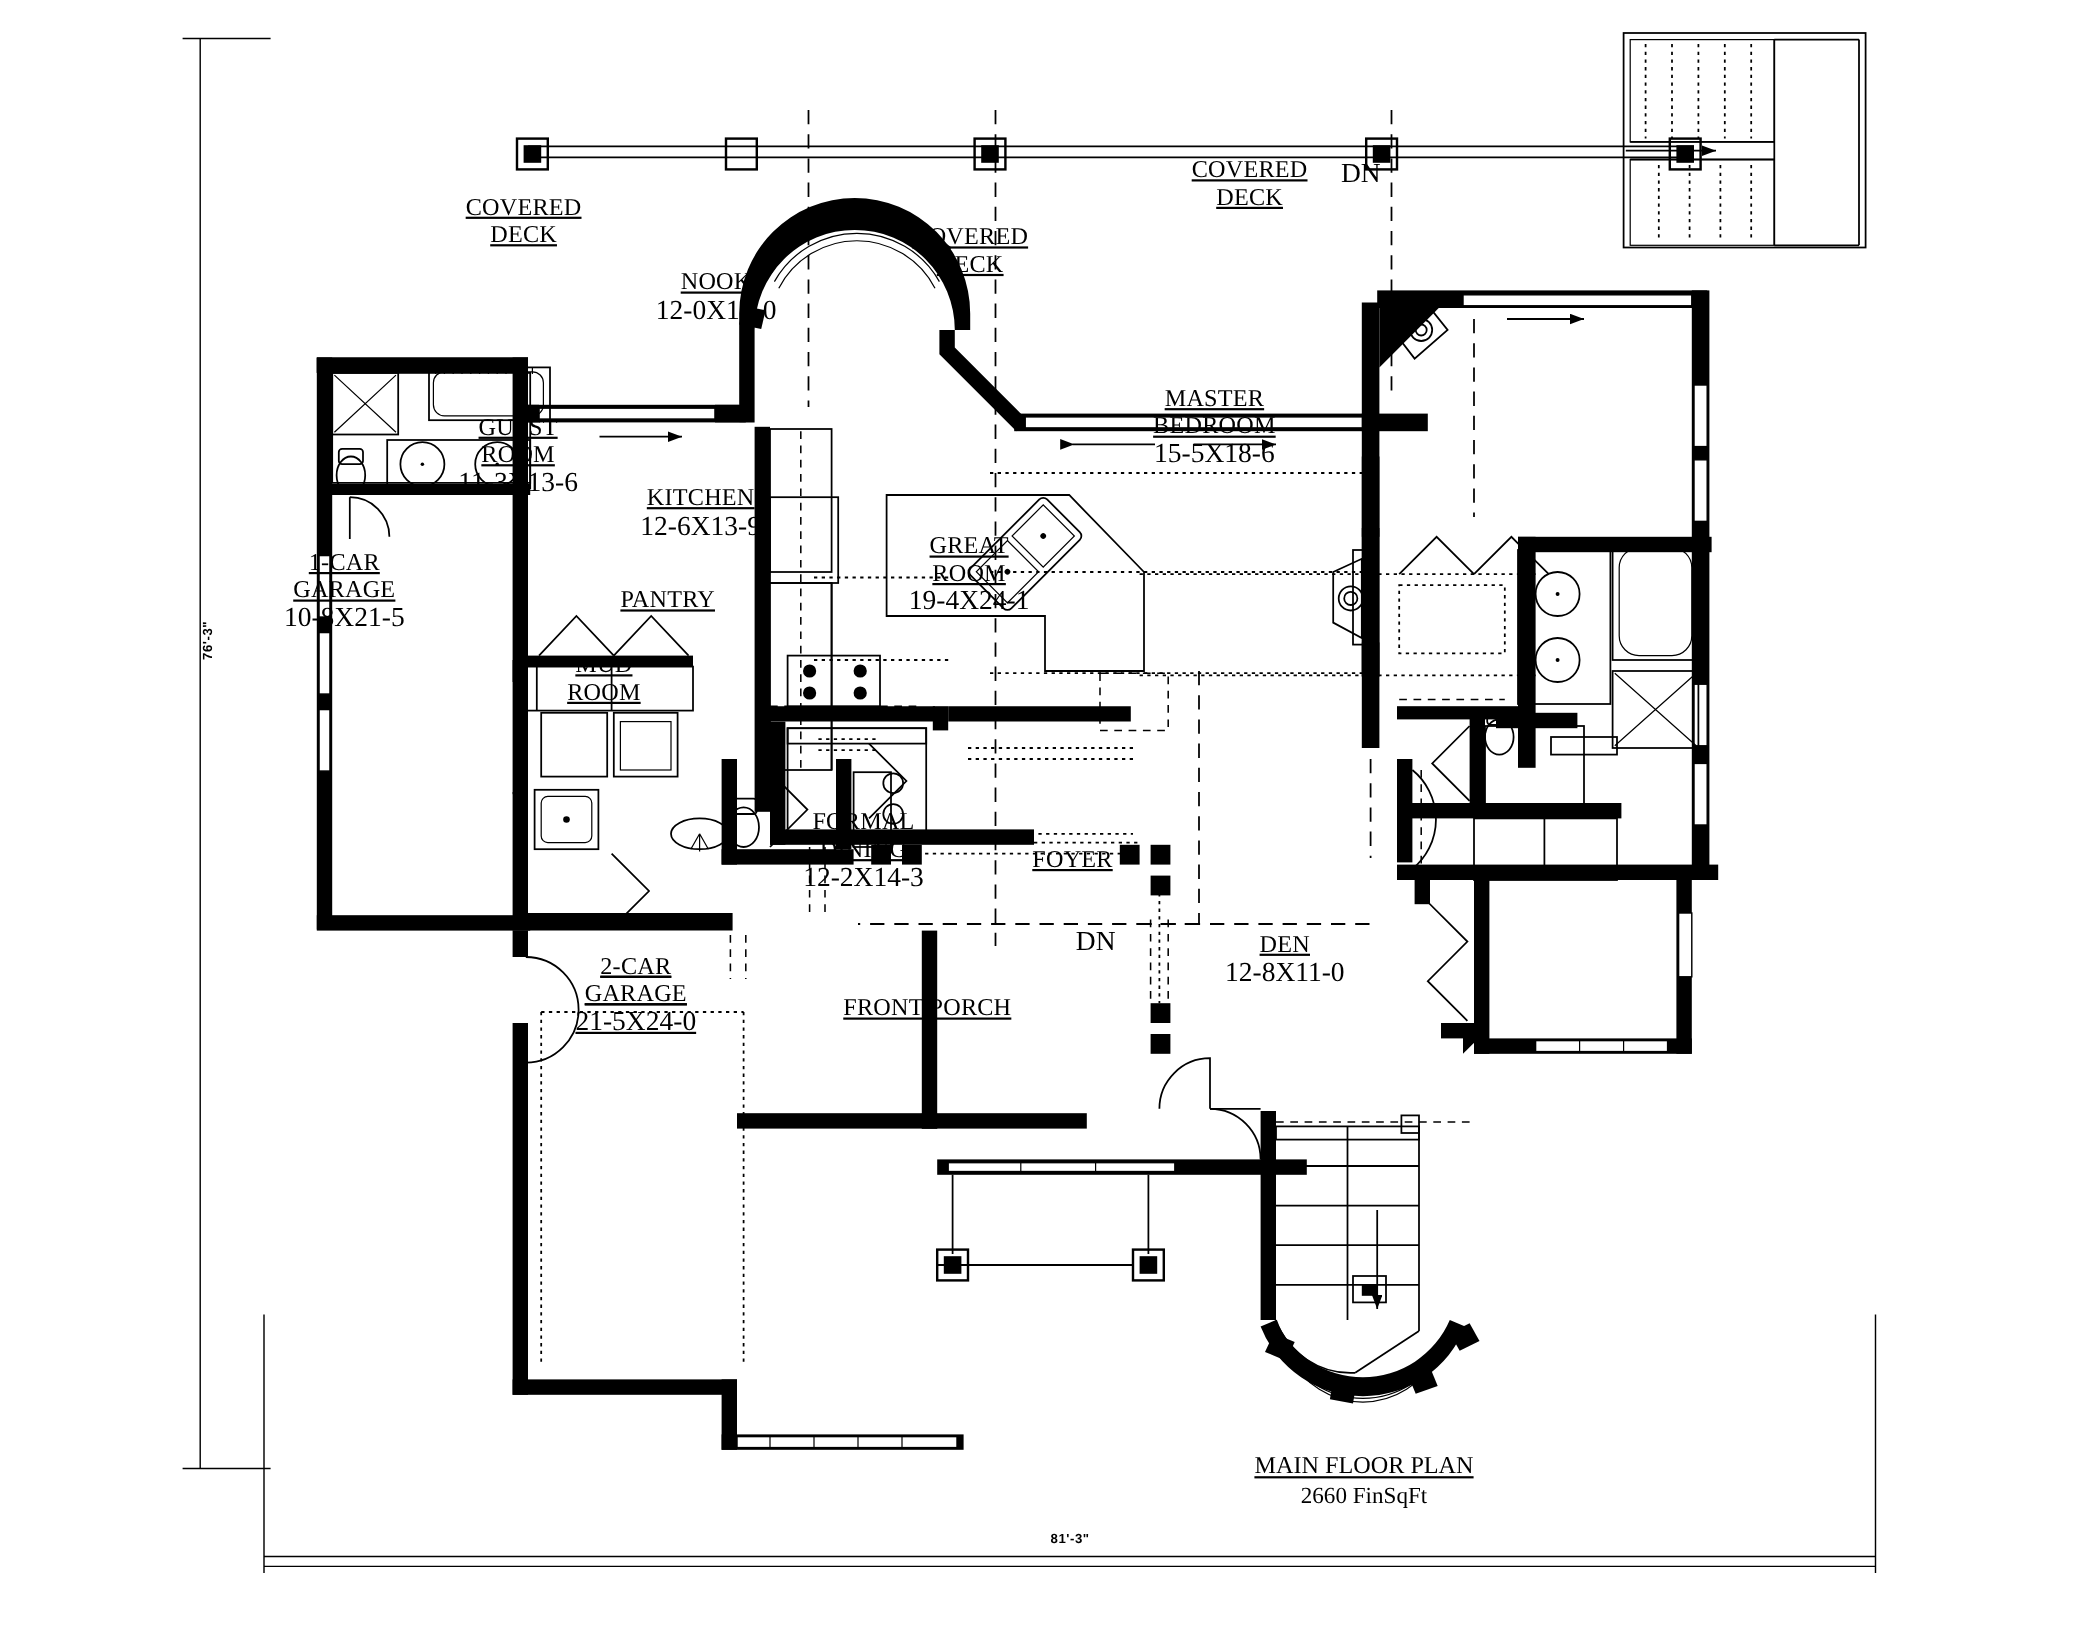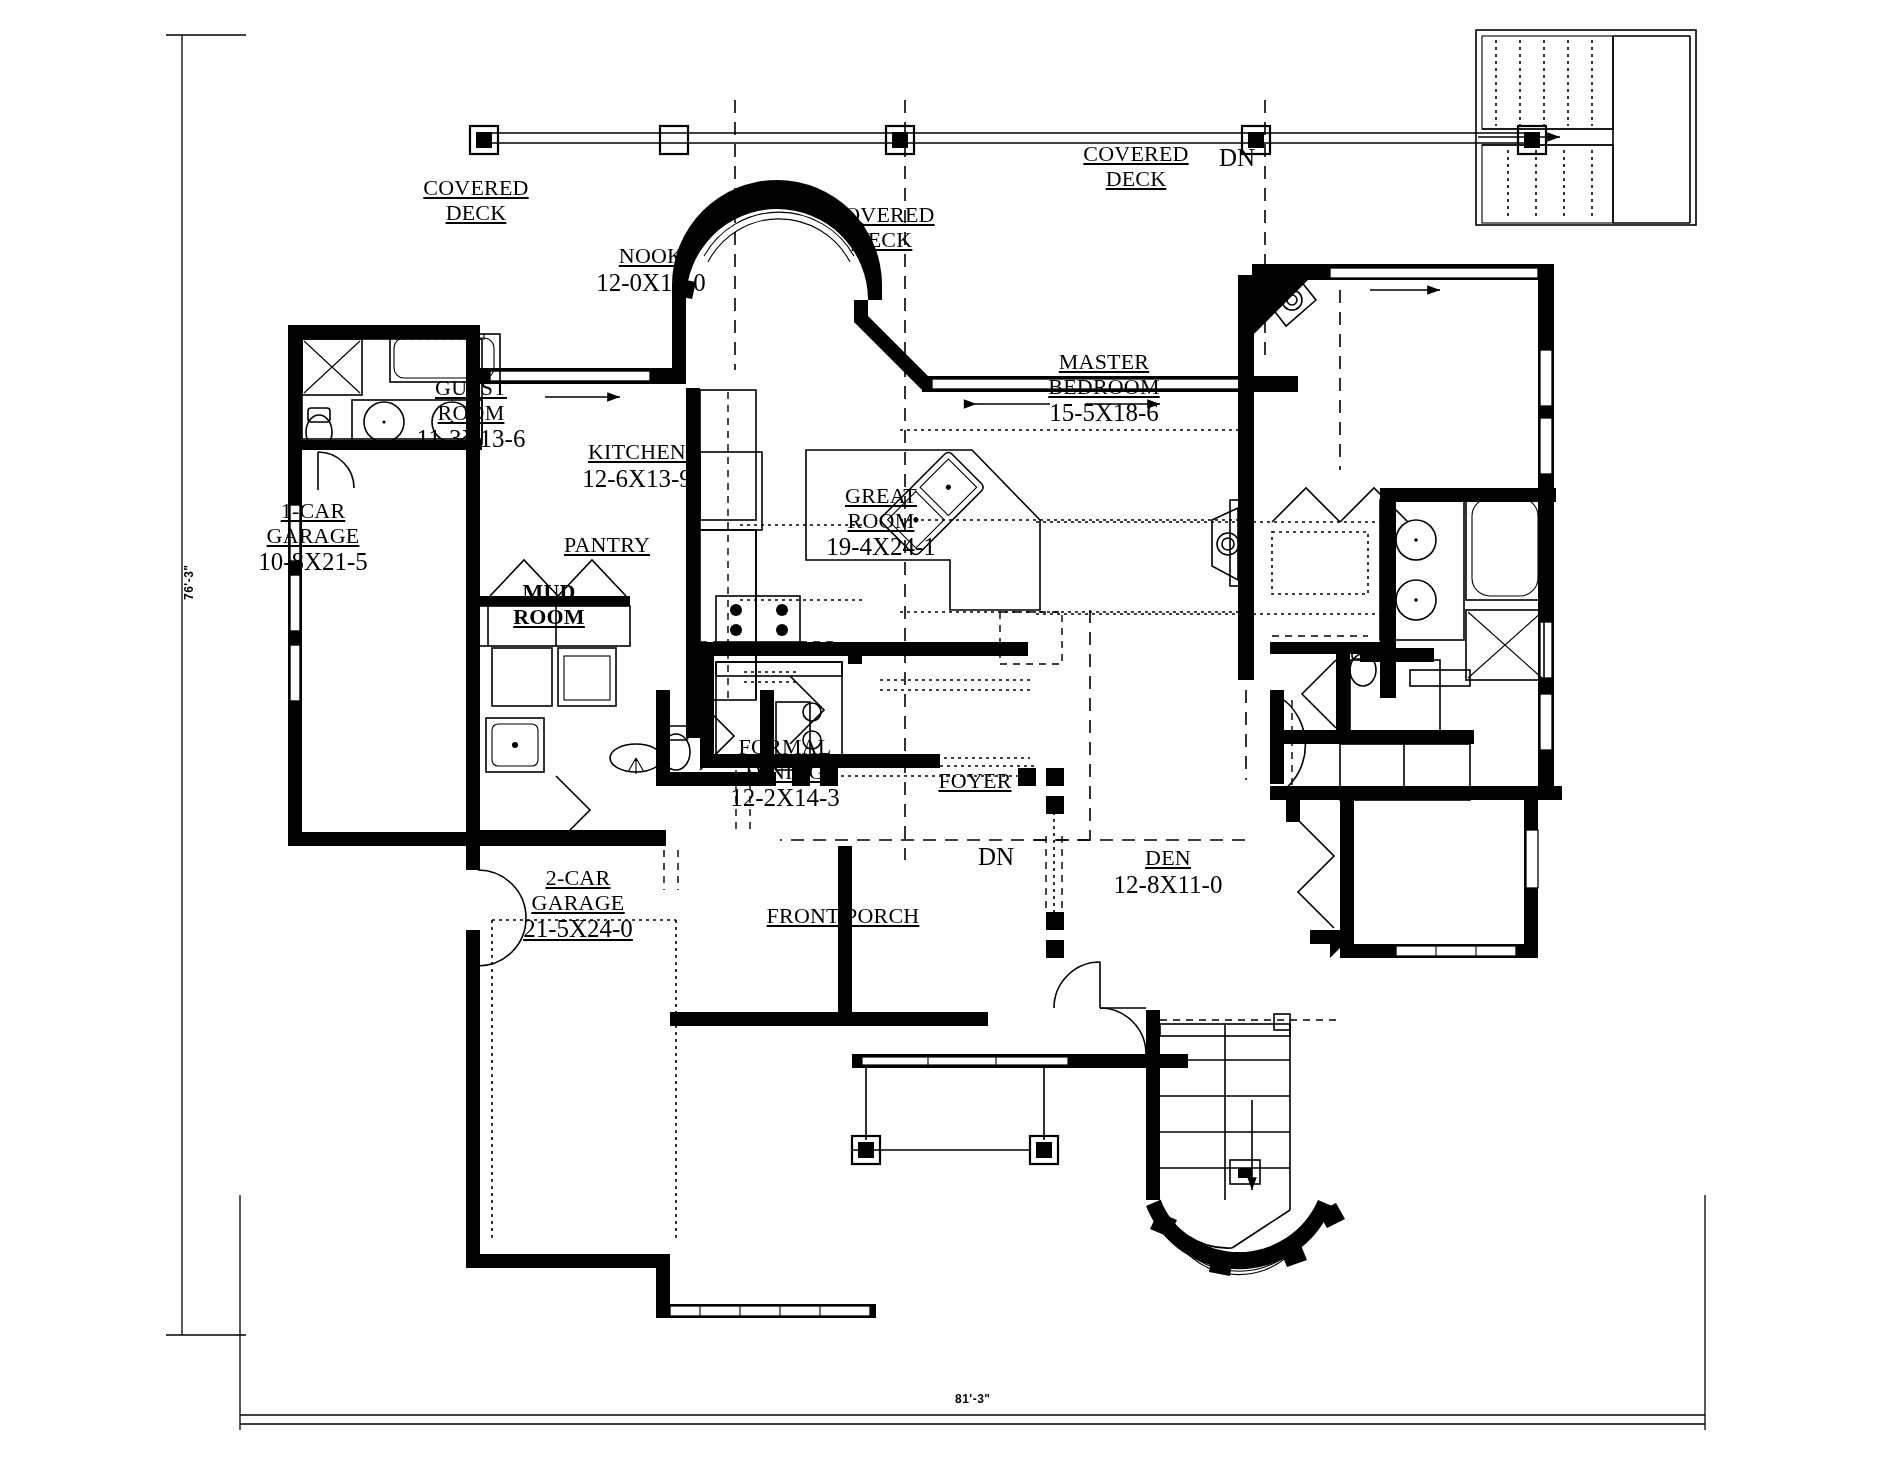--- a/index.html
+++ b/index.html
@@ -501,21 +501,21 @@
   <div class="lbl" style="left:233px;top:499px;width:160px;">
     <div class="t u">1-CAR</div>
     <div class="t u">GARAGE</div>
     <div class="d">10-8X21-5</div>
   </div>
 
   <div class="lbl" style="left:527px;top:533px;width:160px;">
     <div class="t u">PANTRY</div>
   </div>
 
-  <div class="lbl" style="left:469px;top:580px;width:160px;font-weight:bold;">
+  <div class="lbl" style="left:469px;top:592px;width:160px;">
     <div class="t u">MUD</div>
     <div class="t u">ROOM</div>
   </div>
 
   <div class="lbl" style="left:705px;top:735px;width:160px;">
     <div class="t u">FORMAL</div>
     <div class="t u">DINING</div>
     <div class="d">12-2X14-3</div>
   </div>
 
@@ -537,14 +537,18 @@
   <div class="lbl" style="left:743px;top:904px;width:200px;">
     <div class="t u">FRONT PORCH</div>
   </div>
 
   <div class="dn" style="left:1219px;top:144px;">DN</div>
   <div class="dn" style="left:978px;top:843px;">DN</div>
 
   <div class="dimtext vert" style="left:182px;top:600px;">76'-3"</div>
   <div class="dimtext" style="left:955px;top:1392px;">81'-3"</div>
 
+  <div class="title-blk" style="left:1070px;top:1318px;width:340px;">
+    <div class="t1">MAIN FLOOR PLAN</div>
+    <div class="t2">2660 FinSqFt</div>
+  </div>
 
 </div>
 
 </body></html>

